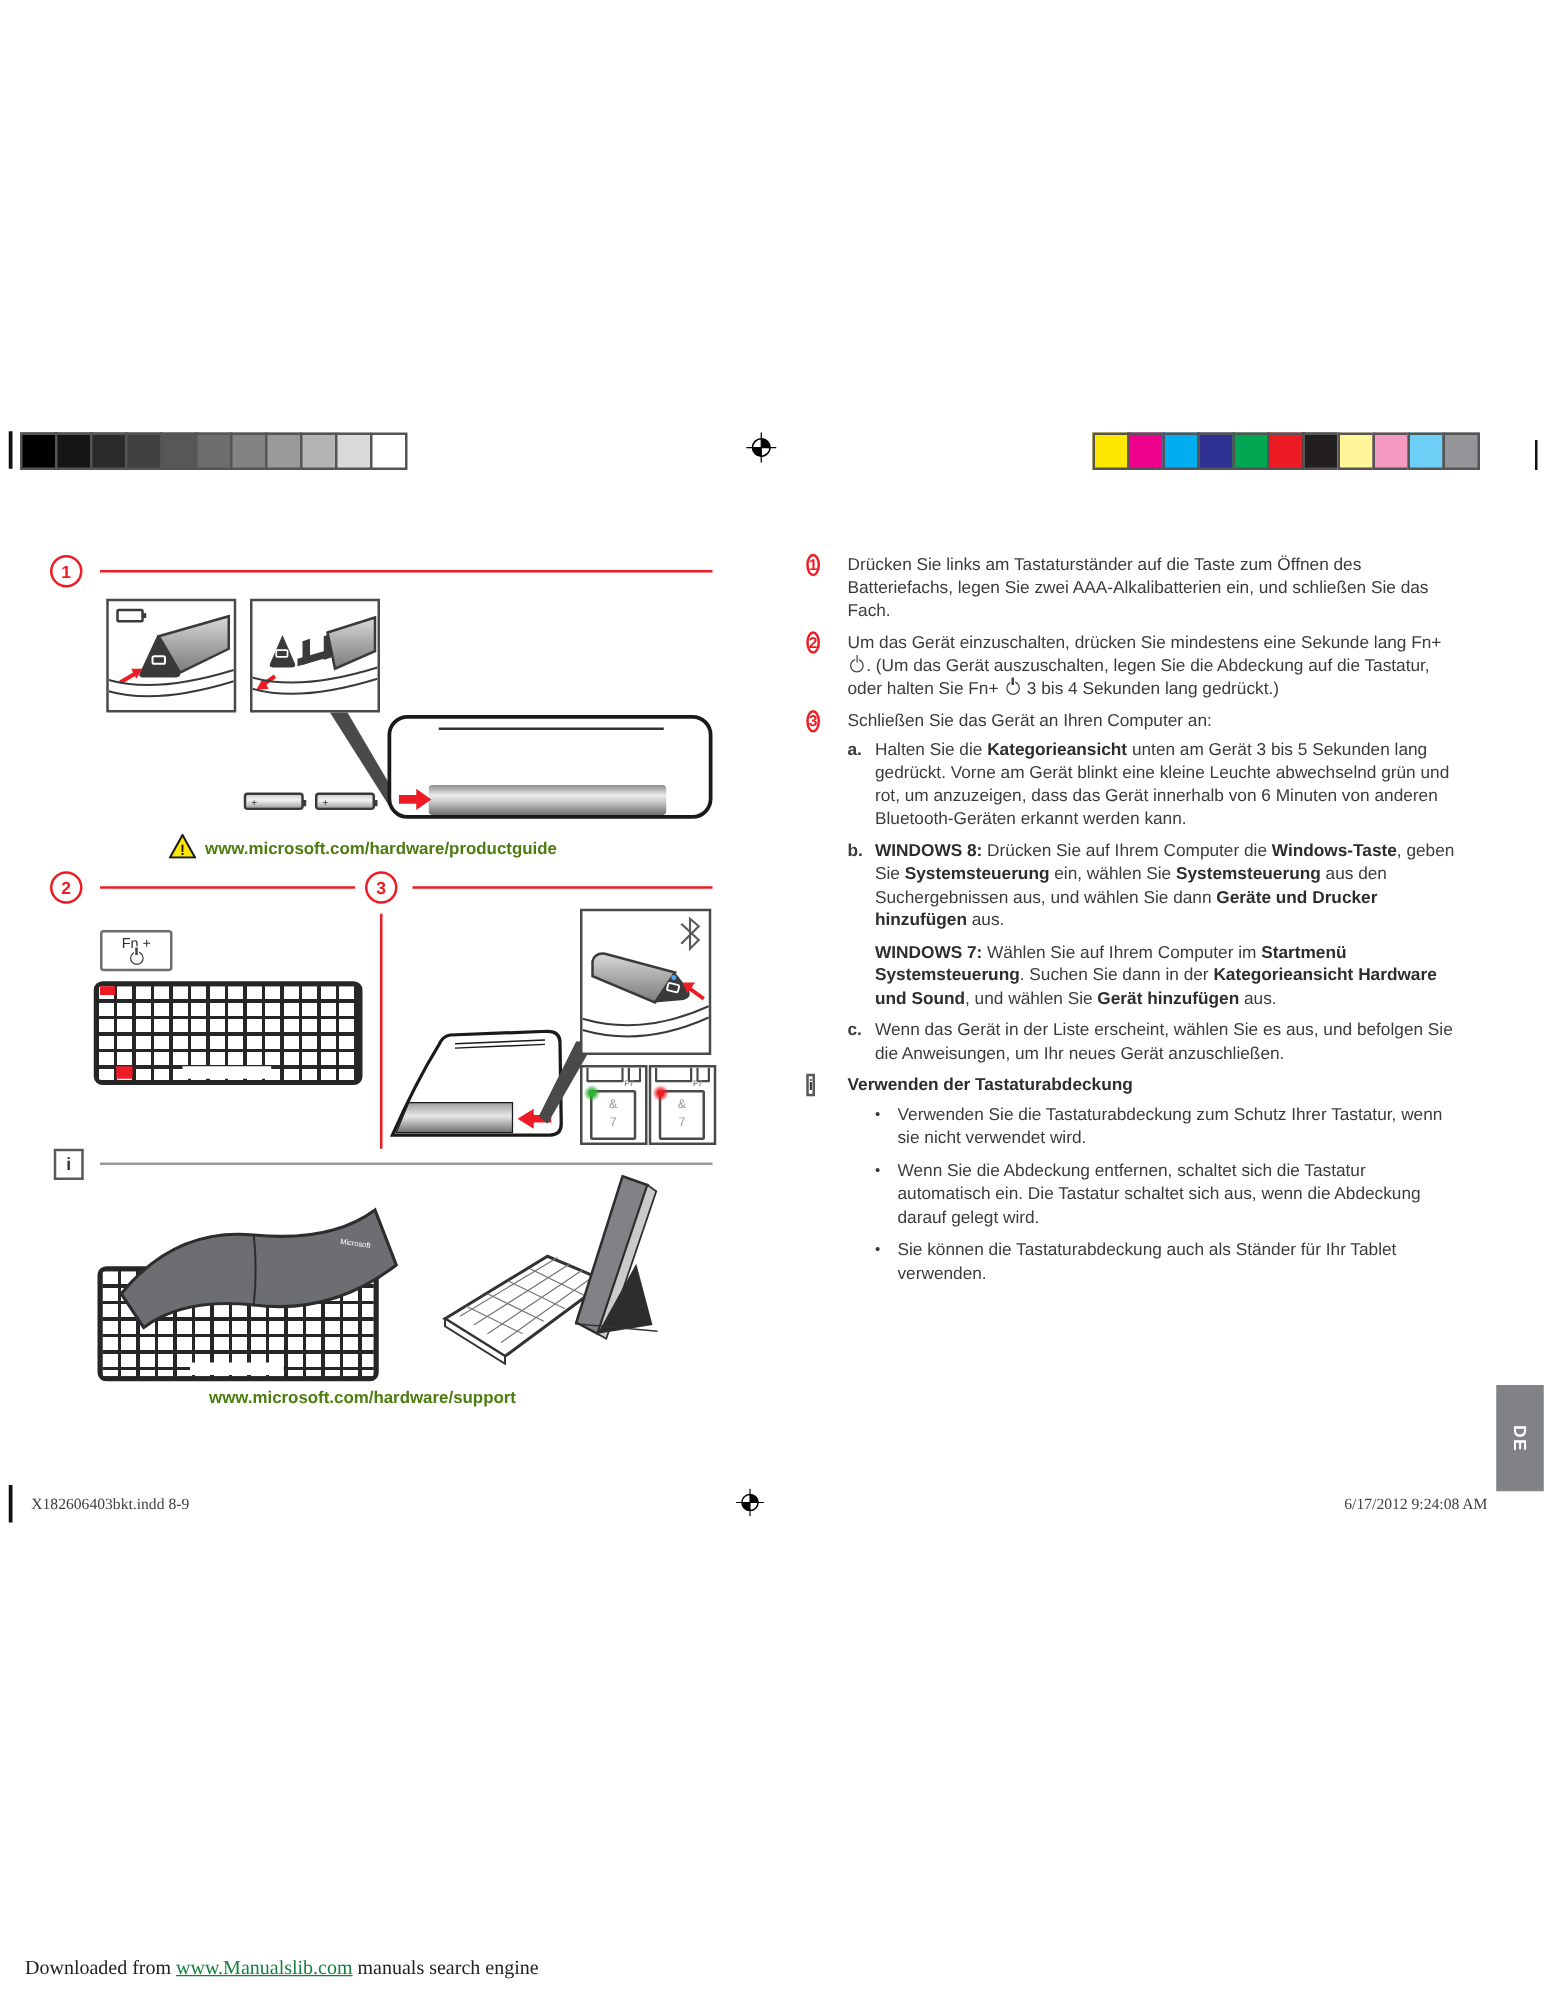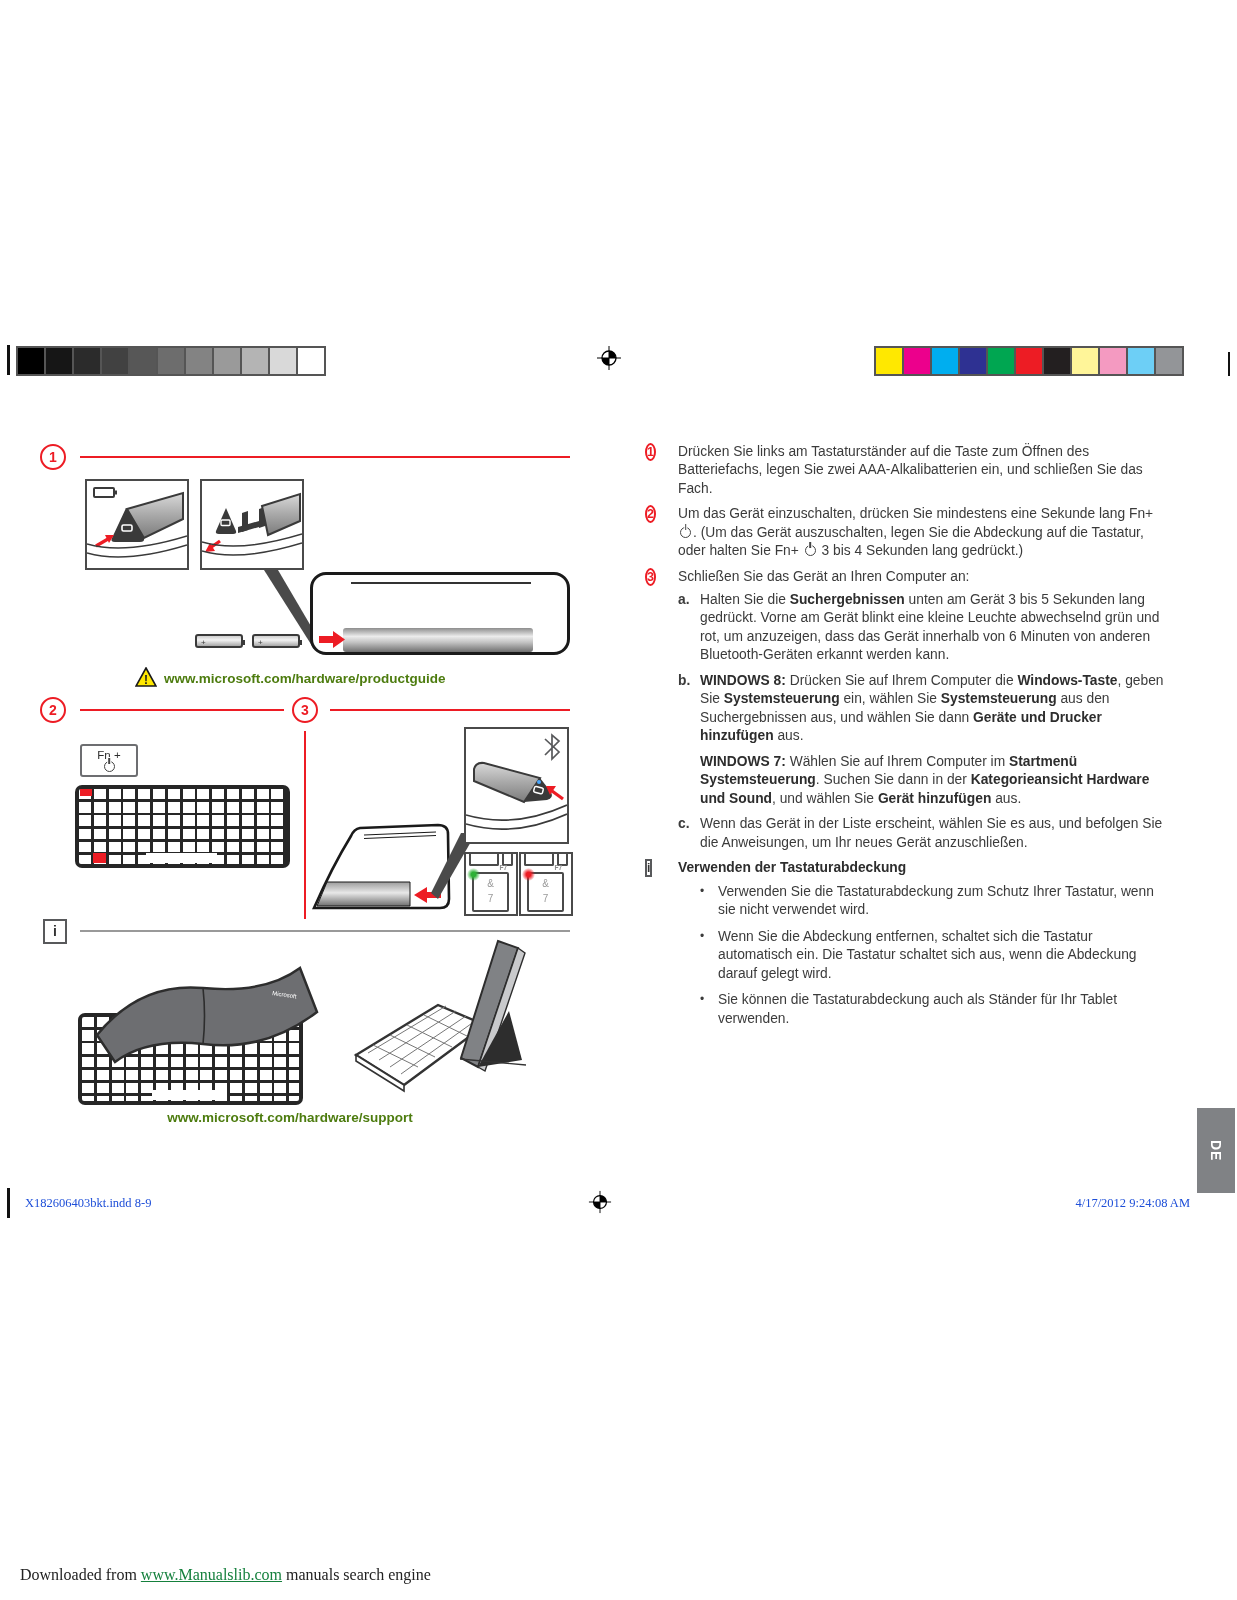--- a/index.html
+++ b/index.html
@@ -80,21 +80,21 @@
     position:relative;vertical-align:-1px;margin:0 2px;}
   .icon-power::before{content:"";position:absolute;left:50%;top:-4px;transform:translateX(-50%);
     width:1.6px;height:6px;background:#444;box-shadow:0 0 0 1px #fff;}
 
   
   .lang-tab{position:absolute;left:1197px;top:1108px;width:38px;height:85px;background:#808285;
     color:#fff;font-weight:bold;font-size:14px;display:flex;align-items:center;justify-content:center;
     writing-mode:vertical-rl;letter-spacing:1px;}
 
   
-  .footer-text{position:absolute;font-family:"Liberation Serif",serif;font-size:12.5px;color:#1d4ed8;}
+  .footer-text{position:absolute;font-family:"Liberation Serif",serif;font-size:12.5px;color:#404040;}
   .dlbar{position:absolute;left:20px;top:1566px;font-family:"Liberation Serif",serif;font-size:16px;color:#222;}
   .dlbar a{color:#15803d;text-decoration:underline;}
 
   .warn-tri{position:absolute;}
 </style>
 </head>
 <body>
 
 <div class="page">
 
@@ -308,21 +308,21 @@
     <div class="item">
       <span class="marker"><span class="mk">2</span></span>
       <p><span>Um das Gerät einzuschalten, drücken Sie mindestens eine Sekunde lang Fn+ </span><span class="icon-power"></span><span>. (Um das Gerät auszuschalten, legen Sie die Abdeckung auf die Tastatur, oder halten Sie Fn+ </span><span class="icon-power"></span><span> 3 bis 4 Sekunden lang gedrückt.)</span></p>
     </div>
     <div class="item" style="margin-bottom:4px;">
       <span class="marker"><span class="mk">3</span></span>
       <p><span>Schließen Sie das Gerät an Ihren Computer an:</span></p>
     </div>
     <div class="sub">
       <span class="sublabel">a.</span>
-      <p><span>Halten Sie die </span><b>Suchergebnissen</b><span> unten am Gerät 3 bis 5 Sekunden lang gedrückt. Vorne am Gerät blinkt eine kleine Leuchte abwechselnd grün und rot, um anzuzeigen, dass das Gerät innerhalb von 6 Minuten von anderen Bluetooth-Geräten erkannt werden kann.</span></p>
+      <p><span>Halten Sie die </span><b>Kategorieansicht</b><span> unten am Gerät 3 bis 5 Sekunden lang gedrückt. Vorne am Gerät blinkt eine kleine Leuchte abwechselnd grün und rot, um anzuzeigen, dass das Gerät innerhalb von 6 Minuten von anderen Bluetooth-Geräten erkannt werden kann.</span></p>
     </div>
     <div class="sub">
       <span class="sublabel">b.</span>
       <p><b>WINDOWS 8:</b><span> Drücken Sie auf Ihrem Computer die </span><b>Windows-Taste</b><span>, geben Sie </span><b>Systemsteuerung</b><span> ein, wählen Sie </span><b>Systemsteuerung</b><span> aus den Suchergebnissen aus, und wählen Sie dann </span><b>Geräte und Drucker hinzufügen</b><span> aus.</span></p>
     </div>
     <div class="sub2">
       <p><b>WINDOWS 7:</b><span> Wählen Sie auf Ihrem Computer im </span><b>Startmenü Systemsteuerung</b><span>. Suchen Sie dann in der </span><b>Kategorieansicht Hardware und Sound</b><span>, und wählen Sie </span><b>Gerät hinzufügen</b><span> aus.</span></p>
     </div>
     <div class="sub">
       <span class="sublabel">c.</span>
@@ -349,19 +349,19 @@
   <div class="lang-tab">DE</div>
 
   <div class="tick" style="left:7px;top:1188px;width:3px;height:30px;"></div>
   <div class="footer-text" style="left:25px;top:1196px;">X182606403bkt.indd   8-9</div>
   <svg class="abs" style="left:588px;top:1190px;" width="24" height="24" viewBox="0 0 26 26">
     <circle cx="13" cy="13" r="7" fill="#fff" stroke="#000" stroke-width="1.3"></circle>
     <path d="M13,6 A7,7 0 0 1 20,13 L13,13 Z" fill="#000"></path>
     <path d="M13,20 A7,7 0 0 1 6,13 L13,13 Z" fill="#000"></path>
     <path d="M13,1 L13,25 M1,13 L25,13" stroke="#000" stroke-width="1"></path>
   </svg>
-  <div class="footer-text" style="left:1030px;top:1196px;width:160px;text-align:right;">4/17/2012   9:24:08 AM</div>
+  <div class="footer-text" style="left:1030px;top:1196px;width:160px;text-align:right;">6/17/2012   9:24:08 AM</div>
 
   <div class="dlbar">
     <span>Downloaded from </span><a href="#">www.Manualslib.com</a><span> manuals search engine</span>
   </div>
 
 </div>
 
 </body></html>

